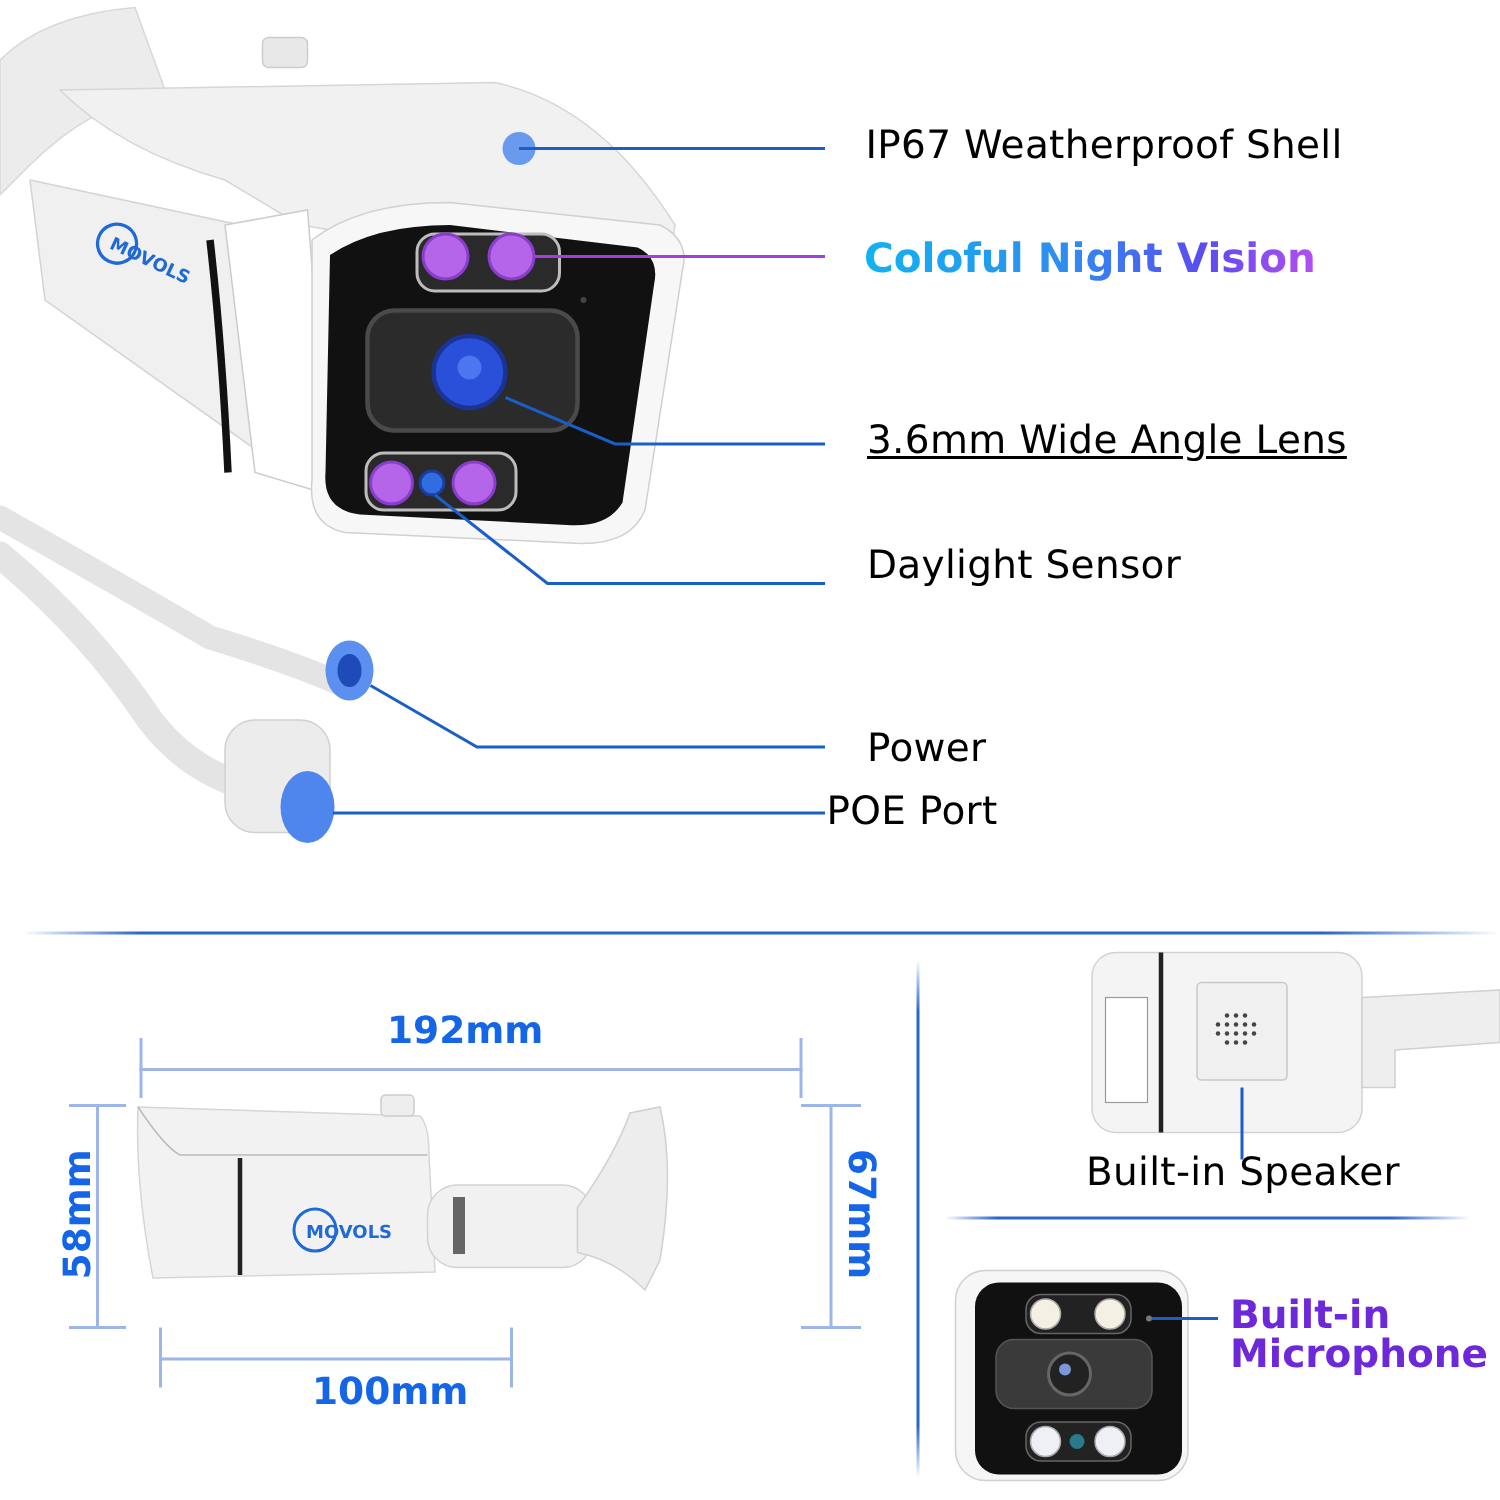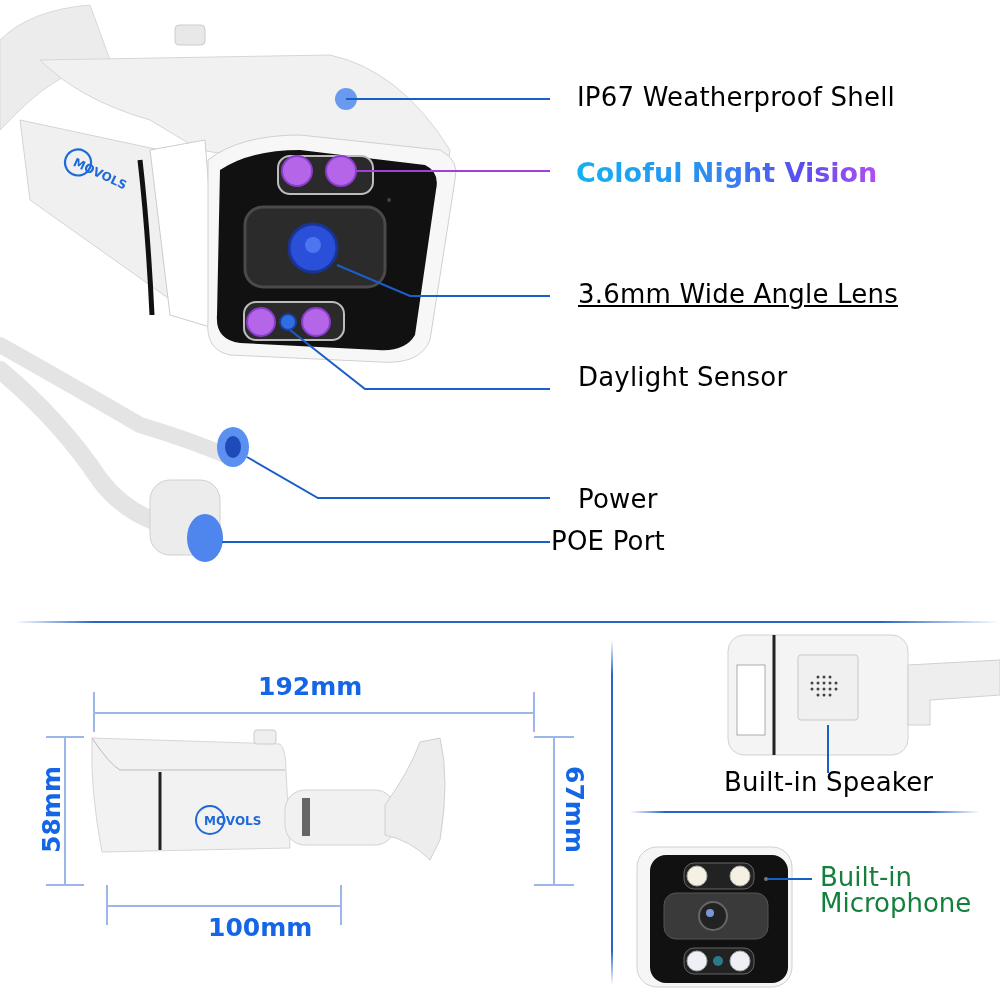--- a/index.html
+++ b/index.html
@@ -154,16 +154,16 @@
   <rect x="32" y="68" width="104" height="46" rx="12" fill="#3a3a3a" stroke="#555"></rect>
   <circle cx="81" cy="91" r="14" fill="#222" stroke="#666" stroke-width="2"></circle>
   <circle cx="78" cy="88" r="4" fill="#7a98d8"></circle>
   <rect x="52" y="123" width="70" height="26" rx="10" fill="#222" stroke="#666"></rect>
   <circle cx="65" cy="136" r="10" fill="#eef0f6" stroke="#aaa"></circle>
   <circle cx="108" cy="136" r="10" fill="#eef0f6" stroke="#aaa"></circle>
   <circle cx="86" cy="136" r="5" fill="#2a7a8a"></circle>
   <circle cx="134" cy="54" r="2" fill="#777"></circle>
   <line x1="136" y1="54" x2="180" y2="54" stroke="#1a5fc8" stroke-width="2"></line>
 </svg>
-<div class="abs" style="left:820px;top:864px;font-size:26px;line-height:26px;color:#15803d;">
+<div class="abs" style="left:820px;top:864px;font-size:26px;line-height:26px;color:#6d28d9;font-weight:bold;">
   <div>Built-in</div>
   <div>Microphone</div>
 </div>
 
 </body></html>

